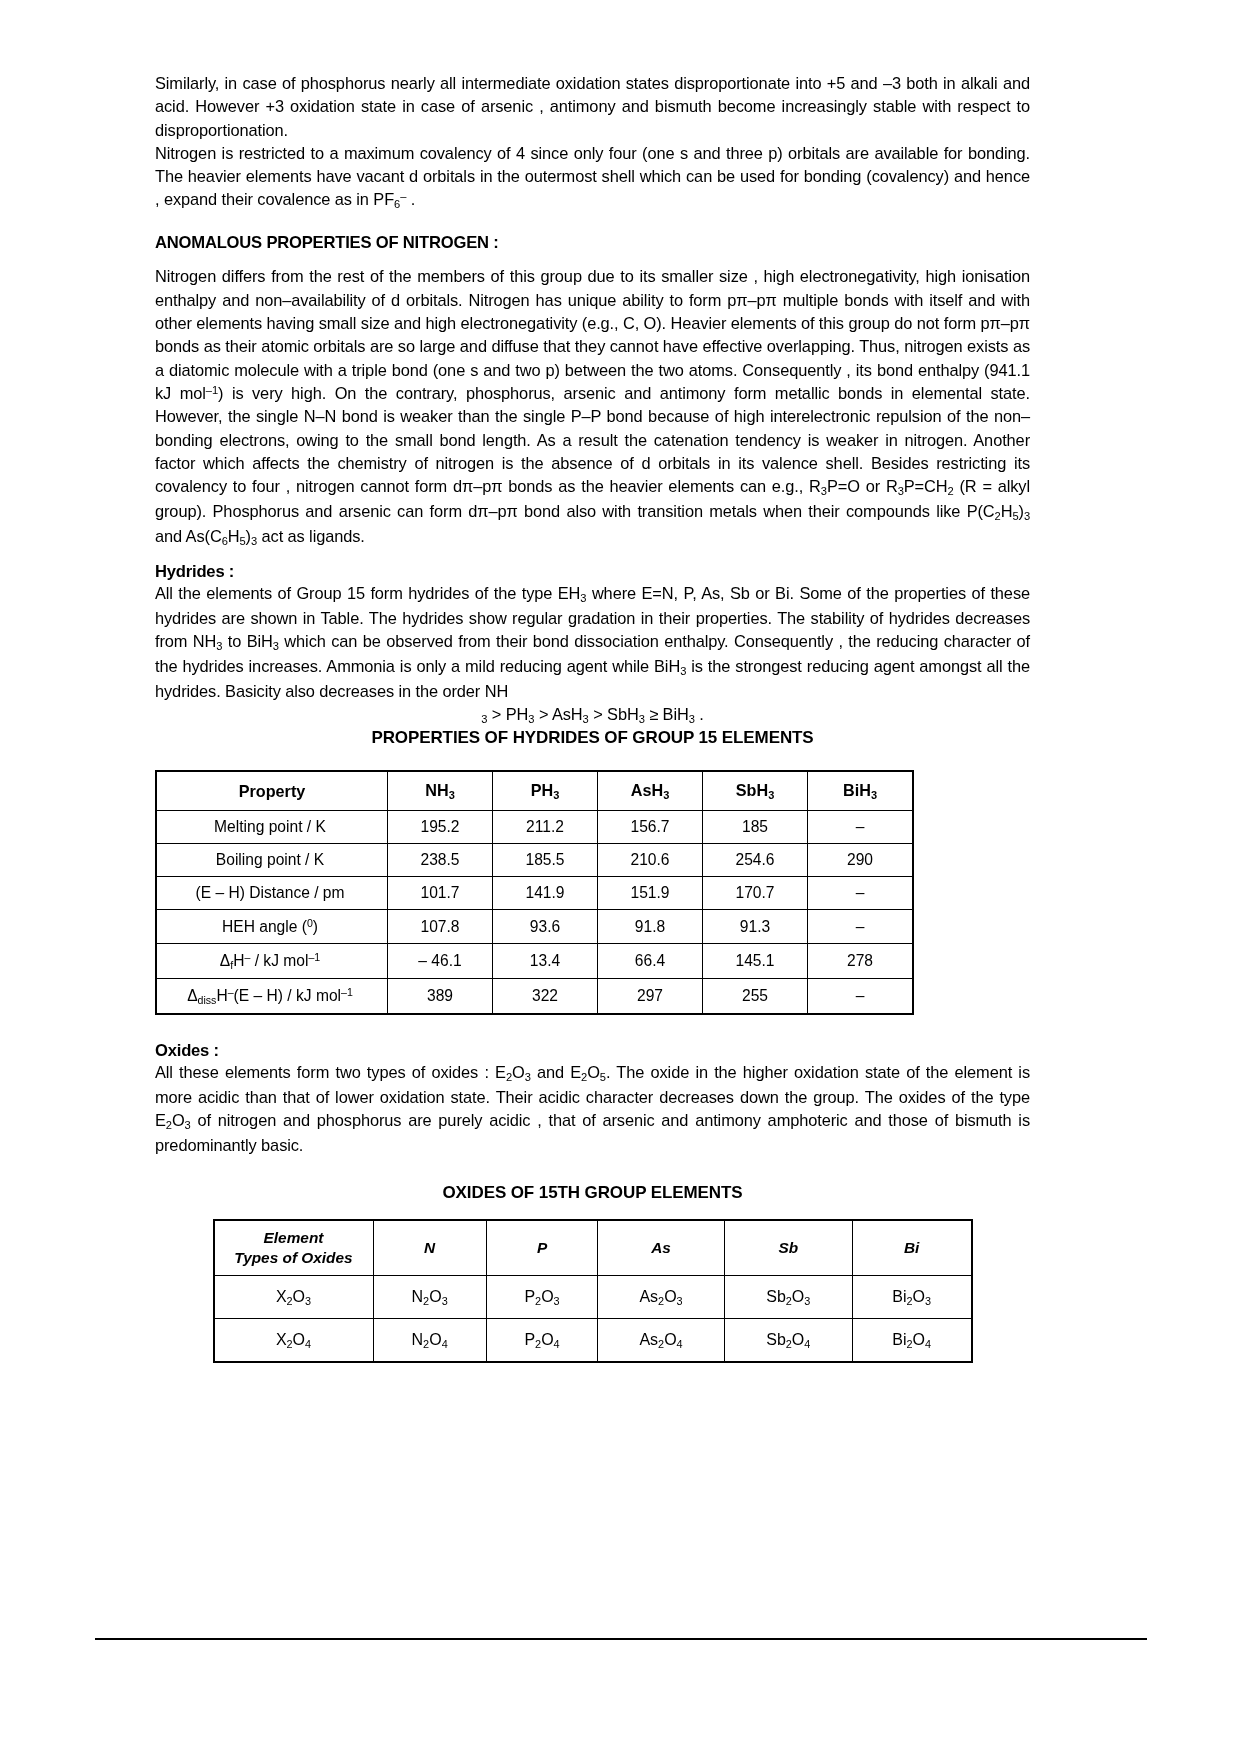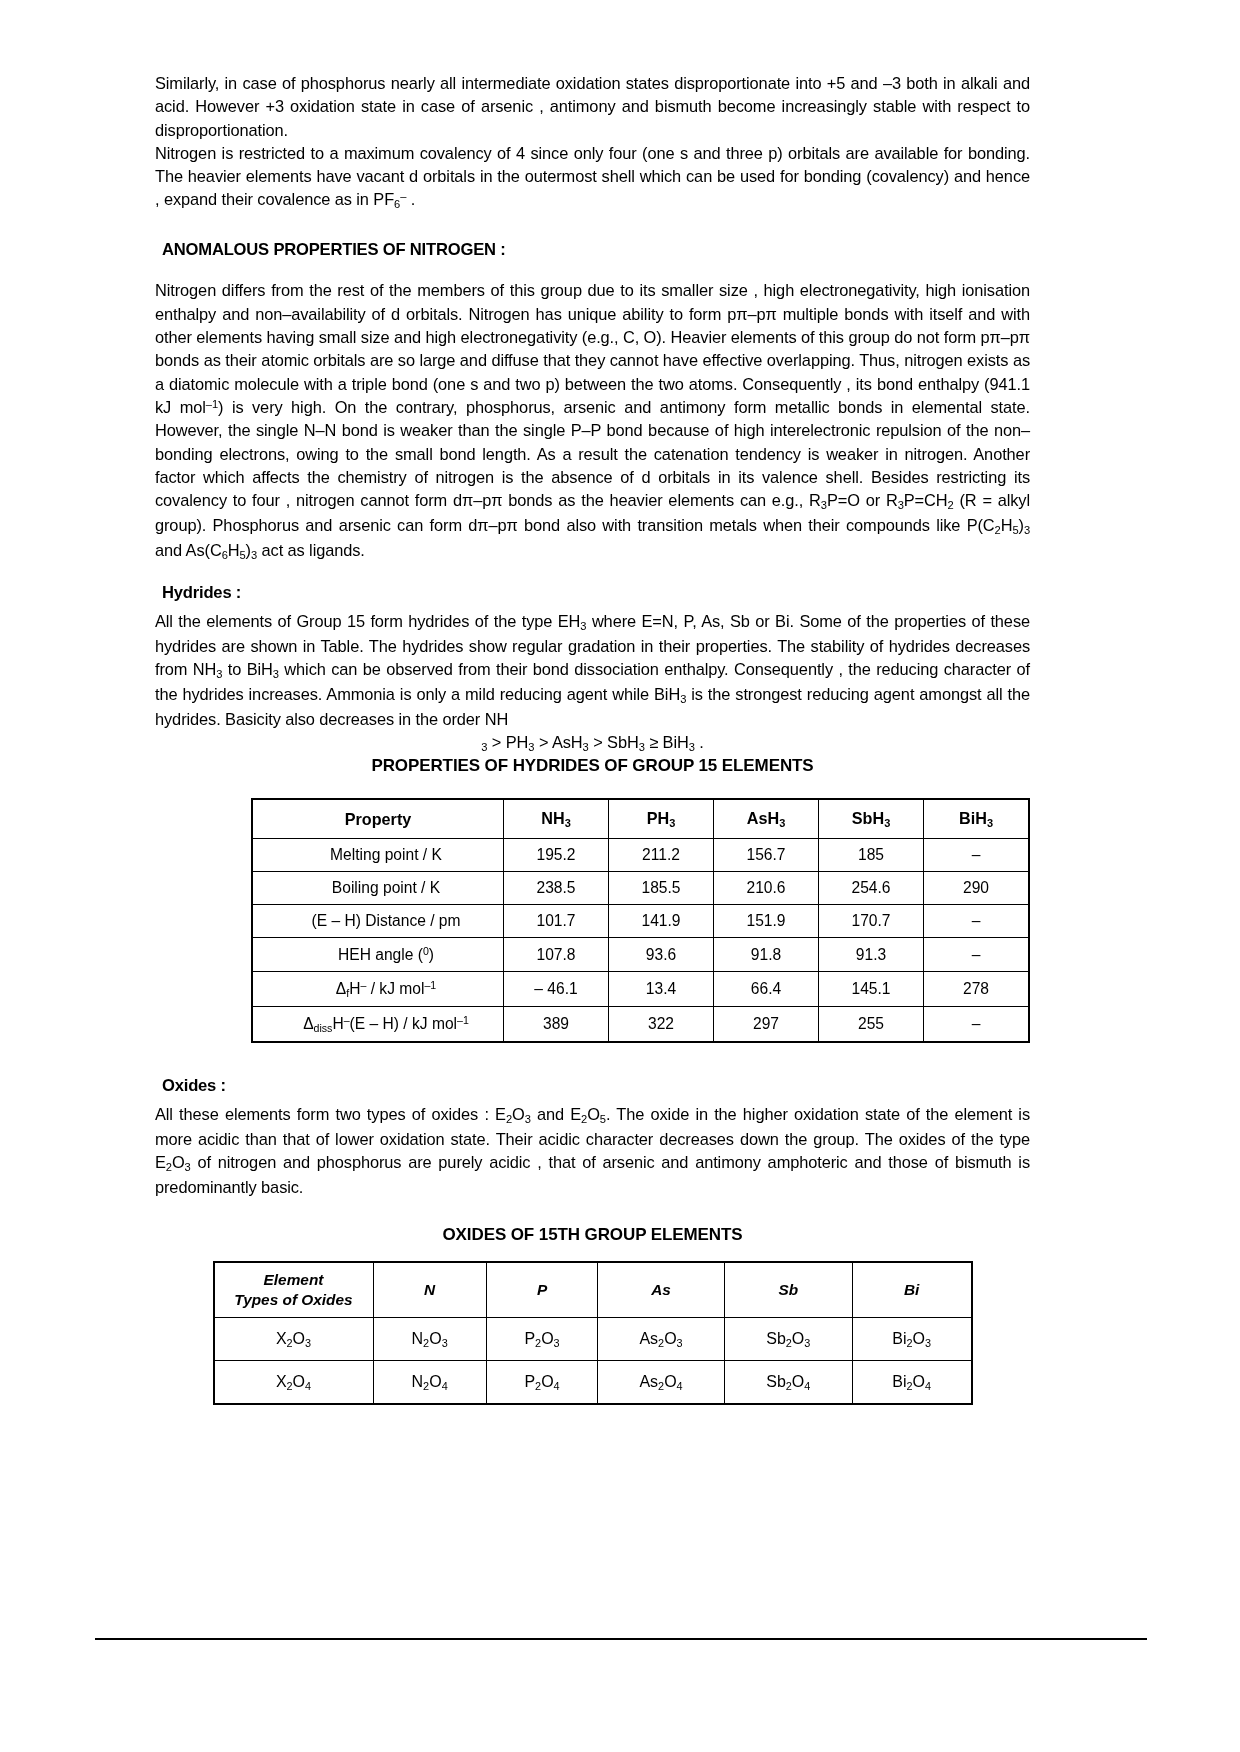--- a/index.html
+++ b/index.html
@@ -33,41 +33,41 @@
     font-size: 16.4px;
     line-height: 1.42;
     text-align: justify;
     letter-spacing: -0.1px;
   }
   p.tight { text-align: center; }
   .para-justify { text-align: justify; }
   .heading {
     font-weight: bold;
     font-size: 16.6px;
-    margin: 7px;
+    margin: 0;
     letter-spacing: -0.2px;
   }
   .gap-sm { height: 12px; }
   .gap-md { height: 20px; }
   .gap-lg { height: 26px; }
   sub { font-size: 0.68em; vertical-align: -0.28em; }
   sup { font-size: 0.68em; vertical-align: 0.45em; }
 
   .table-title {
     text-align: center;
     font-weight: bold;
     font-size: 17px;
     margin: 0;
     letter-spacing: -0.1px;
   }
 
   
   .hyd-wrap {
     display: flex;
-    justify-content: flex-end;
+    justify-content: flex-start;
     margin-top: 22px;
   }
   table.hyd {
     border-collapse: collapse;
     border: 2.2px solid #000;
     font-size: 15.6px;
   }
   table.hyd td, table.hyd th {
     border: 1.6px solid #000;
     text-align: center;
@@ -76,21 +76,21 @@
     font-weight: normal;
   }
   table.hyd thead th {
     font-weight: bold;
     font-size: 16.2px;
     padding: 9px 6px;
   }
   table.hyd td.prop {
     text-align: center;
     width: 218px;
-    padding-left: 24px;
+    padding-left: 4px;
     padding-right: 8px;
     margin-left: 16px;
   }
   table.hyd td.val { width: 92px; margin-top: 8px; }
 
   
   .ox-wrap {
     display: flex;
     justify-content: center;
     margin-top: 16px;

